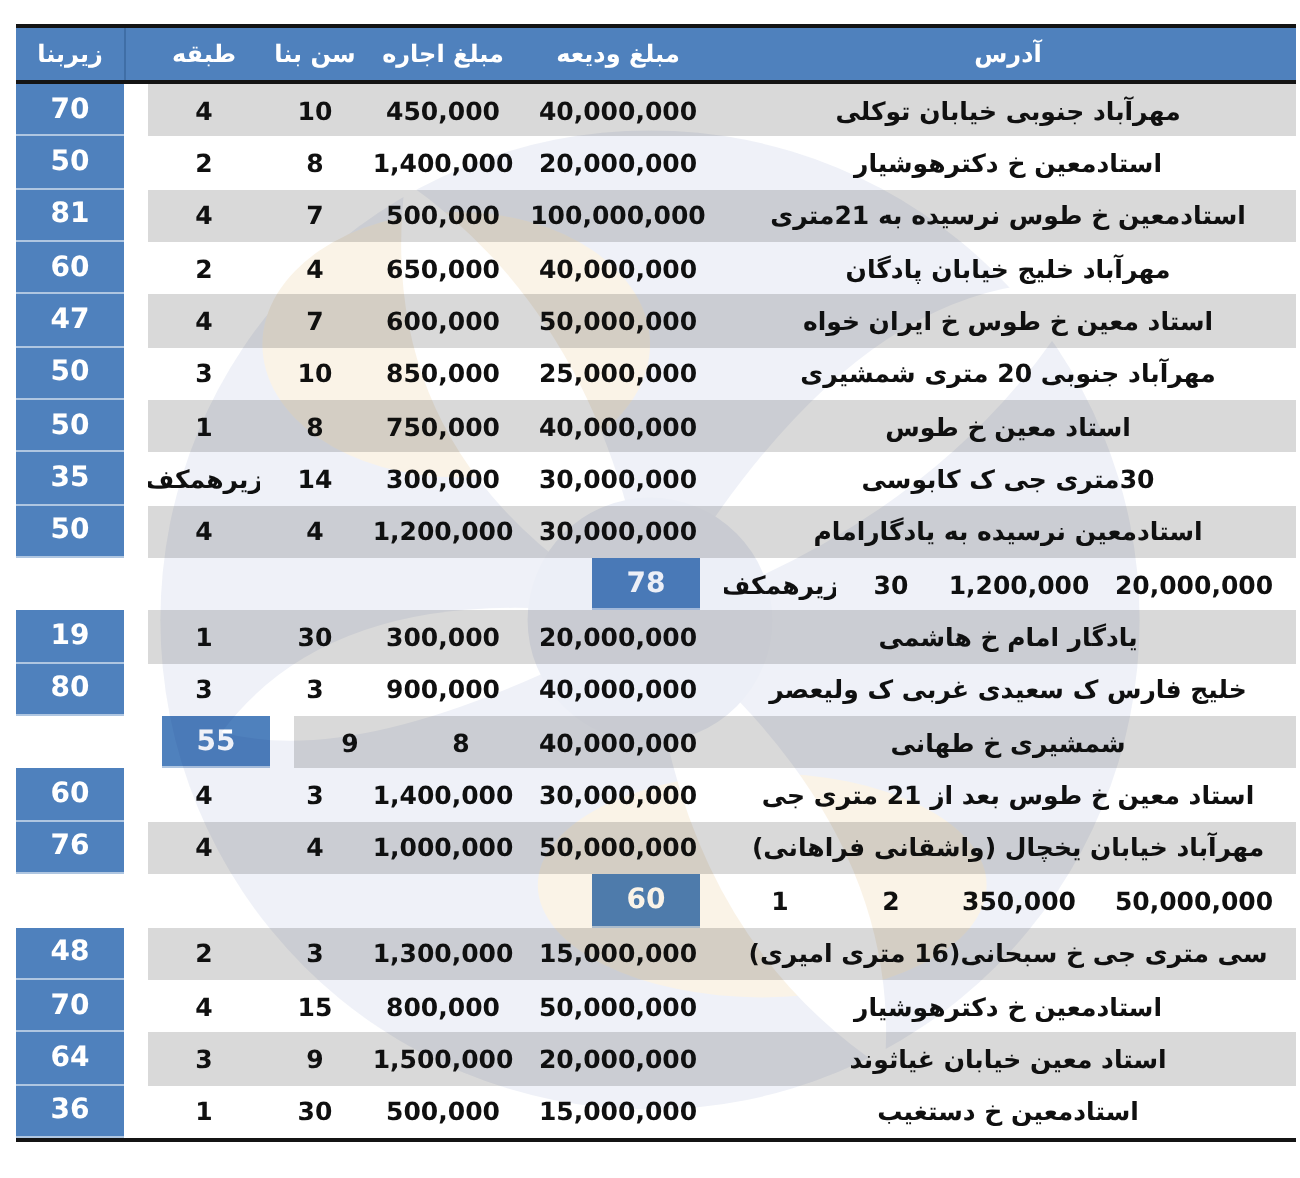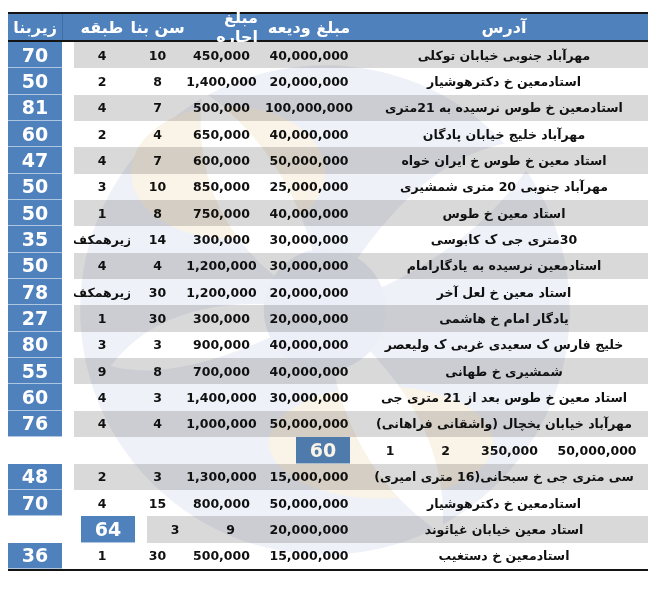--- a/index.html
+++ b/index.html
@@ -33,21 +33,21 @@
     display: flex;
     background: #4f81bd;
     border-top: 2px solid #141414;
     border-bottom: 2px solid #141414;
     height: 26px;
     align-items: stretch;
   }
   .th {
     color: #ffffff;
     font-weight: bold;
-    font-size: 16px;
+    font-size: 12px;
     display: flex; align-items: center; justify-content: center;
     box-sizing: border-box;
   }
   .th.gap { border-left: 1px solid #3f6ea6; }
   .tbody { border-bottom: 2px solid #141414; }
   .tr { display: flex; height: 26.35px; align-items: stretch; }
   .td {
     font-weight: bold;
     font-size: 12.5px;
     color: #101010;
@@ -55,21 +55,21 @@
     box-sizing: border-box;
     white-space: nowrap;
     overflow: hidden;
   }
   .tr.band-a .td.banded { background: #d9d9d9; }
   .tr.band-b .td.banded { background: #ffffff; }
   .td.col-area {
     background: #4f81bd;
     color: #ffffff;
     border-bottom: 1px solid rgba(255,255,255,0.55);
-    font-size: 19px;
+    font-size: 14px;
   }
   .td.gap { background: #ffffff; }
 
   .col-address { width: 288px; }
   .col-deposit { width: 102px; }
   .col-rent    { width: 73px; }
   .col-age     { width: 55px; text-align: center; }
   .col-floor   { width: 56px; }
   .gap         { width: 12px; }
   .col-area    { width: 54px; }
@@ -239,21 +239,20 @@
           <div class="td col-age banded">
             <span class="num">4</span>
           </div>
           <div class="td col-floor banded">4</div>
           <div class="td gap"></div>
           <div class="td col-area">
             <span class="num">50</span>
           </div>
         </div>
         <div class="tr band-b">
-          <div class="td col-address banded">استاد معین خ لعل آخر</div>
           <div class="td col-deposit banded">
             <span class="num">20,000,000</span>
           </div>
           <div class="td col-rent banded">
             <span class="num">1,200,000</span>
           </div>
           <div class="td col-age banded">
             <span class="num">30</span>
           </div>
           <div class="td col-floor banded">زیرهمکف</div>
@@ -269,21 +268,21 @@
           </div>
           <div class="td col-rent banded">
             <span class="num">300,000</span>
           </div>
           <div class="td col-age banded">
             <span class="num">30</span>
           </div>
           <div class="td col-floor banded">1</div>
           <div class="td gap"></div>
           <div class="td col-area">
-            <span class="num">27</span>
+            <span class="num">19</span>
           </div>
         </div>
         <div class="tr band-b">
           <div class="td col-address banded">خلیج فارس ک سعیدی غربی ک ولیعصر</div>
           <div class="td col-deposit banded">
             <span class="num">40,000,000</span>
           </div>
           <div class="td col-rent banded">
             <span class="num">900,000</span>
           </div>
@@ -294,23 +293,20 @@
           <div class="td gap"></div>
           <div class="td col-area">
             <span class="num">80</span>
           </div>
         </div>
         <div class="tr band-a">
           <div class="td col-address banded">شمشیری خ طهانی</div>
           <div class="td col-deposit banded">
             <span class="num">40,000,000</span>
           </div>
-          <div class="td col-rent banded">
-            <span class="num">700,000</span>
-          </div>
           <div class="td col-age banded">
             <span class="num">8</span>
           </div>
           <div class="td col-floor banded">9</div>
           <div class="td gap"></div>
           <div class="td col-area">
             <span class="num">55</span>
           </div>
         </div>
         <div class="tr band-b">
@@ -394,20 +390,23 @@
           <div class="td col-floor banded">4</div>
           <div class="td gap"></div>
           <div class="td col-area">
             <span class="num">70</span>
           </div>
         </div>
         <div class="tr band-a">
           <div class="td col-address banded">استاد معین خیابان غیاثوند</div>
           <div class="td col-deposit banded">
             <span class="num">20,000,000</span>
+          </div>
+          <div class="td col-rent banded">
+            <span class="num">1,500,000</span>
           </div>
           <div class="td col-age banded">
             <span class="num">9</span>
           </div>
           <div class="td col-floor banded">3</div>
           <div class="td gap"></div>
           <div class="td col-area">
             <span class="num">64</span>
           </div>
         </div>

